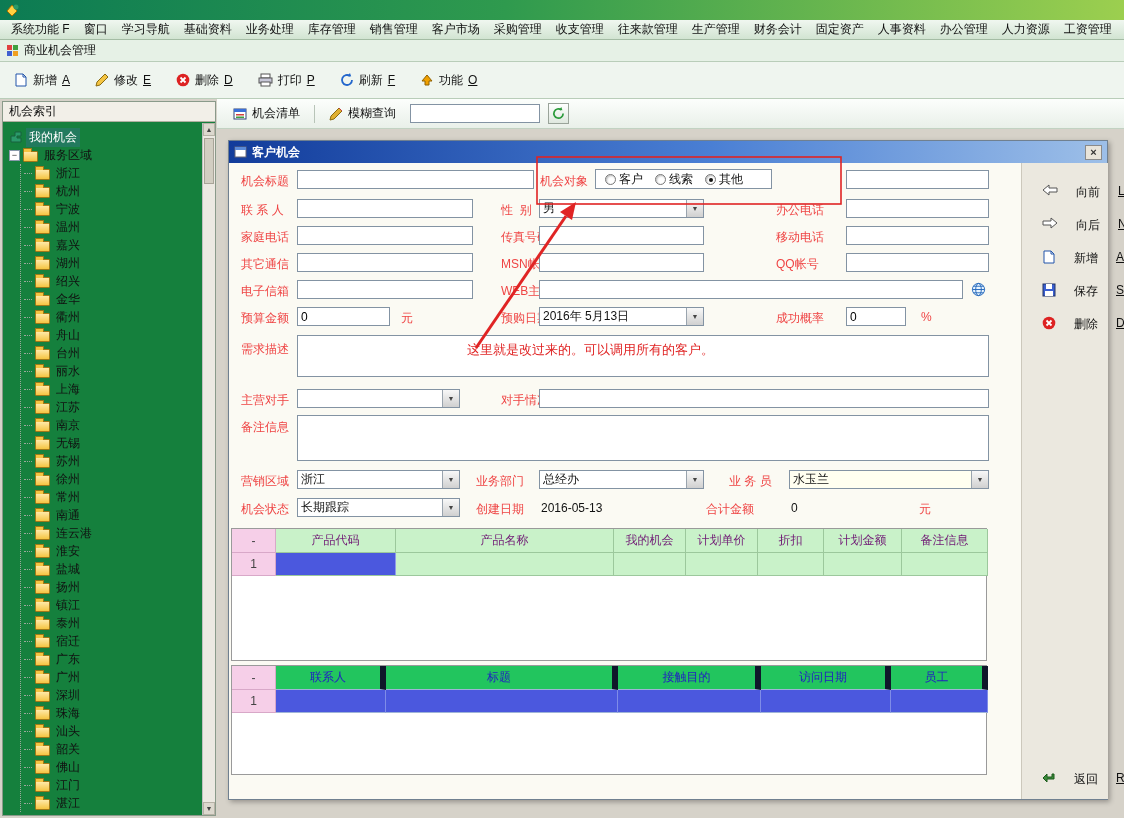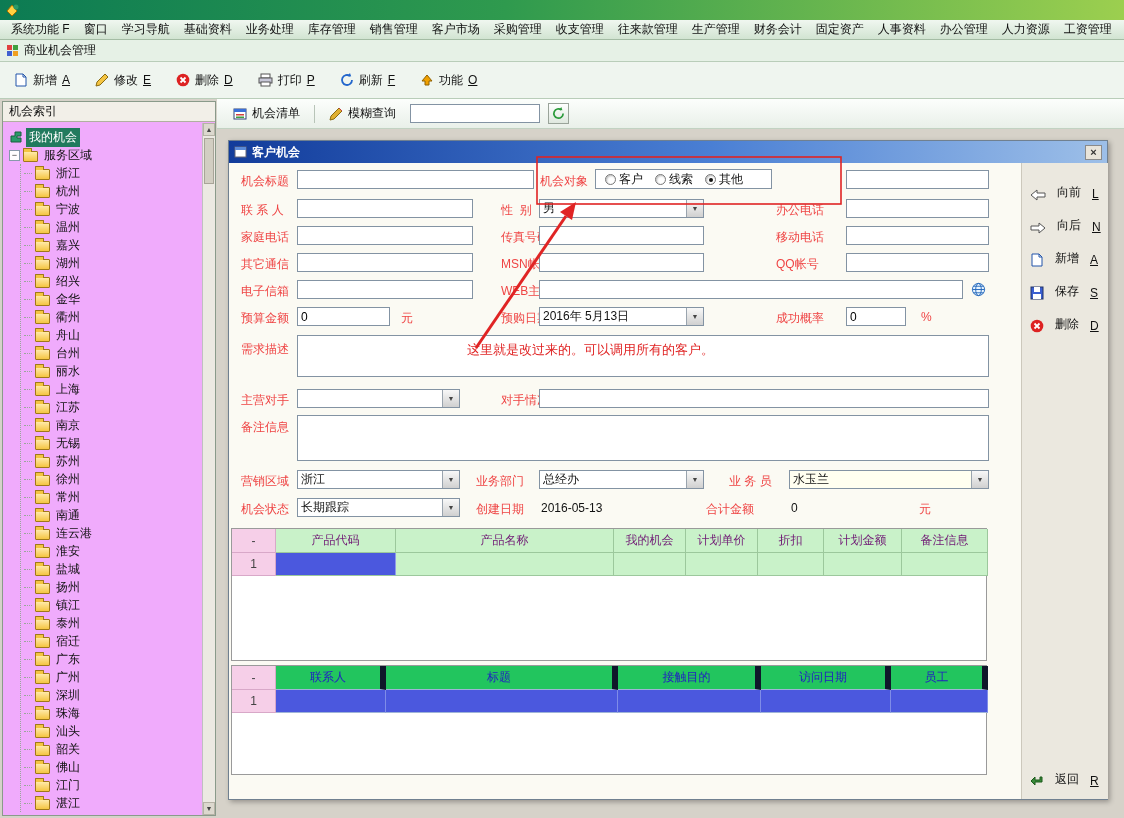--- a/index.html
+++ b/index.html
@@ -14,21 +14,21 @@
 .menubar{position:absolute;left:0;top:20px;width:1124px;height:20px;background:linear-gradient(#f0f7f0,#d2e4d2);border-bottom:1px solid #a4bca4;display:flex;align-items:center;padding:0 4px}
 .menu-item{padding:0 7px;height:100%;display:flex;align-items:center;white-space:nowrap;cursor:default}
 .appheader{position:absolute;left:0;top:40px;width:1124px;height:22px;background:#e6f1e6;border-bottom:1px solid #b9cdb9;display:flex;align-items:center;gap:5px;padding:0 6px}
 .toolbar{position:absolute;left:0;top:62px;width:1124px;height:37px;background:#eff5ef;border-bottom:1px solid #b9cdb9;display:flex;align-items:center;gap:4px;padding:0 6px}
 .tbtn{display:flex;align-items:center;gap:5px;padding:5px 12px 5px 7px;border:1px solid transparent;border-radius:2px}
 
 
 .content{position:absolute;left:0;top:99px;width:1124px;height:719px;background:#d6d2c9}
 
 
-.sidebar{position:absolute;left:2px;top:101px;width:214px;height:715px;background:#f0abfc;border:1px solid #8a9a8a}
+.sidebar{position:absolute;left:2px;top:101px;width:214px;height:715px;background:#15803d;border:1px solid #8a9a8a}
 .sidebar-title{height:20px;background:#f2efe8;border-bottom:1px solid #b0b0a0;display:flex;align-items:center;padding-left:6px}
 .tree{position:absolute;left:0;top:21px;right:13px;bottom:0;overflow:hidden;padding:5px 0 0 3px}
 .trow{display:flex;align-items:center;height:18px;gap:3px;padding-left:3px;white-space:nowrap;cursor:default}
 .trow .tlabel{padding:1px 3px}
 .trow.selected .tlabel{background:#227a5e;color:#fff}
 .tchildren{margin-left:14px;border-left:1px dotted #9aa89a}
 .trow.child::before{content:"";width:8px;height:0;border-top:1px dotted #9aa89a}
 .expander{width:11px;height:11px;border:1px solid #8899aa;background:#fff;display:flex;align-items:center;justify-content:center;font-size:9px;line-height:1;color:#333;flex:none}
 .folder{width:15px;height:11px;background:linear-gradient(#ffe9a8,#f5c542);border:1px solid #a07818;border-radius:1px;position:relative;margin-top:3px;flex:none}
 .folder::before{content:"";position:absolute;left:-1px;top:-4px;width:7px;height:3px;background:#f5c542;border:1px solid #a07818;border-bottom:none;border-radius:1px 1px 0 0}
@@ -43,21 +43,21 @@
 .vsep{width:1px;height:18px;background:#b8c4b8}
 .qinput{width:130px;height:19px;border:1px solid #8393a3;background:#fff;font:inherit;padding:0 3px}
 .qgo{width:21px;height:21px;border:1px solid #9aa49a;background:linear-gradient(#fff,#dfe8df);display:flex;align-items:center;justify-content:center;padding:0}
 
 
 .dialog{position:absolute;left:228px;top:140px;width:880px;height:660px;background:#fbfaf3;border:1px solid #708090;box-shadow:2px 2px 5px rgba(0,0,0,.3)}
 .dialog-title{height:22px;background:linear-gradient(90deg,#123c9b,#4a7fd4 55%,#9dbfe8);color:#fff;font-weight:bold;display:flex;align-items:center;gap:5px;padding:0 5px}
 .dialog-close{margin-left:auto;width:17px;height:15px;background:#e8e4da;border:1px solid #8a8a8a;display:flex;align-items:center;justify-content:center;font-size:11px;line-height:1;color:#333;padding:0}
 .dbody{position:absolute;left:0;top:22px;right:0;bottom:0}
 .sstrip{position:absolute;left:792px;top:0;width:87px;height:100%;background:#ebe8df;border-left:1px solid #ccc8bc}
-.sbtn{position:absolute;left:8px;display:flex;align-items:flex-end;gap:11px;white-space:nowrap}
+.sbtn{position:absolute;left:20px;display:flex;align-items:flex-start;gap:18px;white-space:nowrap}
 
 .flabel{position:absolute;color:#ef4444;white-space:pre}
 .fvalue{position:absolute;color:#111;white-space:pre}
 .ti{position:absolute;height:19px;border:1px solid #8393a3;background:#fff;font:inherit;padding:0 3px}
 .tarea{position:absolute;border:1px solid #8393a3;background:#fff}
 .combo{position:absolute;height:19px;border:1px solid #8393a3;background:#fff;display:flex;align-items:stretch;cursor:default}
 .combo .cv{flex:1;padding:1px 3px;white-space:nowrap;overflow:hidden;display:flex;align-items:center}
 .combo .cb{width:17px;background:linear-gradient(#f8f8f8,#d0d0d0);border-left:1px solid #9aa4ae;display:flex;align-items:center;justify-content:center;font-size:7px;color:#444}
 .combo.cream{background:#fffff0}
 .radio-panel{position:absolute;display:flex;align-items:center;gap:12px;background:#fff;border:1px solid #8393a3;height:20px;padding:0 9px}

